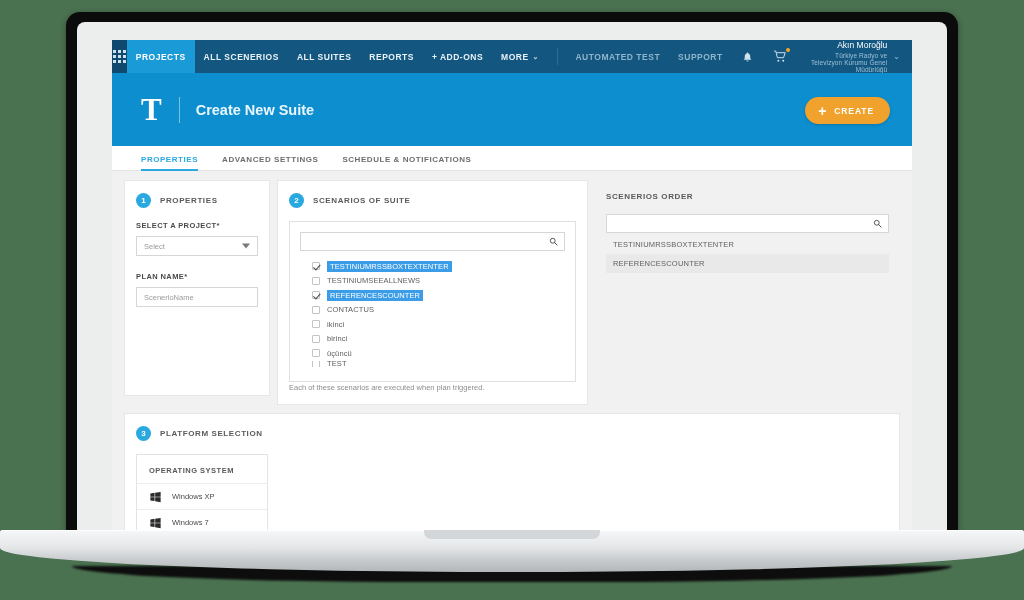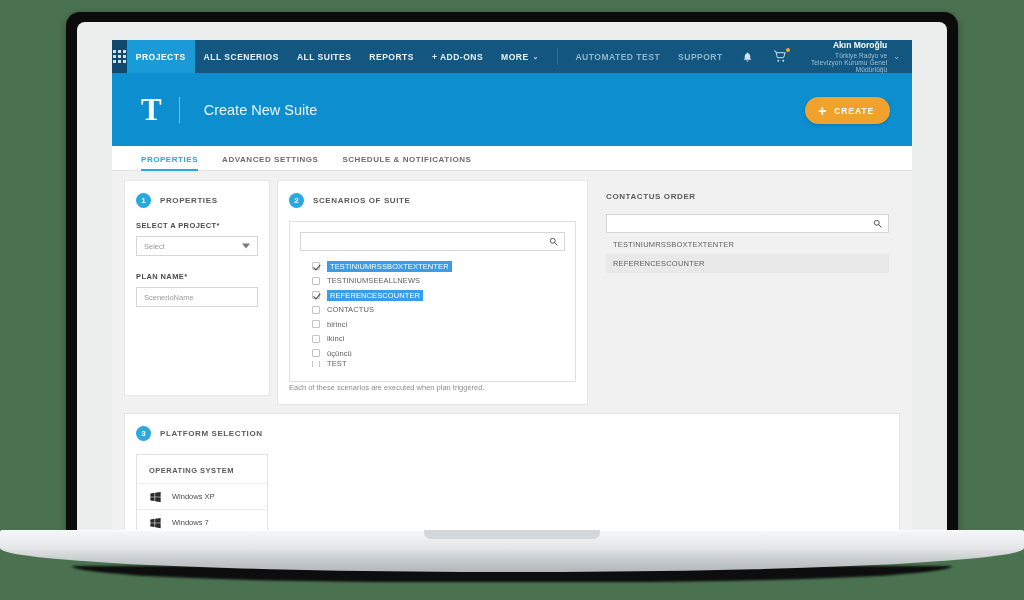--- a/index.html
+++ b/index.html
@@ -90,39 +90,39 @@
   .nav-spacer { flex: 1; }
   .nav-icon { display: flex; align-items: center; padding: 0 10px; font-size: 12px; color: #cfe3ef; position: relative; }
   .nav-icon .dot {
     position: absolute; top: 8px; right: 7px;
     width: 4px; height: 4px; border-radius: 50%; background: #f5a623;
   }
   .account {
     display: flex; flex-direction: column; justify-content: center;
     padding: 0 6px 0 10px; text-align: right;
   }
-  .account .name { font-size: 8.5px; font-weight: bold; color: #fff; }
+  .account .name { font-size: 8.5px; font-weight: normal; color: #fff; }
   .account .org { font-size: 6.5px; color: #9dc0d6; margin-top: 2px; letter-spacing: .1px; }
   .account-chev { display: flex; align-items: center; padding-right: 12px; color: #9dc0d6; font-size: 8px; }
 
   
   .header-blue {
     background: #0d8ecf;
     height: 73px;
     display: flex; align-items: center;
     padding-left: 29px;
     position: relative;
   }
   .logo-t {
     font-size: 31px; font-weight: bold; color: #fff;
     font-family: "Liberation Serif", serif;
     line-height: 1; letter-spacing: -1px;
   }
   .logo-div { width: 1px; height: 26px; background: rgba(255,255,255,.45); margin: 0 16px 0 18px; }
-  .header-title { font-size: 14.5px; color: #eaf6fd; font-weight: normal; margin-left: 8px; }
+  .header-title { font-size: 14.5px; color: #eaf6fd; font-weight: bold; }
 
   
   .tabbar {
     background: #fff;
     height: 25px;
     display: flex; align-items: flex-end;
     padding-left: 29px;
     border-bottom: 1px solid #e3e3e3;
   }
   .tab {
@@ -436,42 +436,42 @@
               <div class="scen-item">
                 <span class="cbx checked"></span>
                 <span class="scen-label sel">REFERENCESCOUNTER</span>
               </div>
               <div class="scen-item">
                 <span class="cbx"></span>
                 <span class="scen-label">CONTACTUS</span>
               </div>
               <div class="scen-item">
                 <span class="cbx"></span>
+                <span class="scen-label">ikinci</span>
+              </div>
+              <div class="scen-item">
+                <span class="cbx"></span>
                 <span class="scen-label">birinci</span>
-              </div>
-              <div class="scen-item">
-                <span class="cbx"></span>
-                <span class="scen-label">ikinci</span>
               </div>
               <div class="scen-item">
                 <span class="cbx"></span>
                 <span class="scen-label">üçüncü</span>
               </div>
               <div class="scen-item cut">
                 <span class="cbx"></span>
                 <span class="scen-label">TEST</span>
               </div>
             </div>
           </div>
 
           <div class="hint">Each of these scenarios are executed when plan triggered.</div>
         </div>
 
         <div class="panel-order">
-          <div class="plain-title">CONTACTUS ORDER</div>
+          <div class="plain-title">SCENERIOS ORDER</div>
 
           <div class="order-search">
             <input type="text" style="flex: 1 1 0%; border: none; outline: none; font-size: 7.5px; background: transparent; font-family: &quot;Liberation Sans&quot;, sans-serif;" value="">
             <svg class="mag" viewBox="0 0 24 24">
               <circle cx="10" cy="10" r="6.5" fill="none" stroke="#3a3a3a" stroke-width="2.2"></circle>
               <line x1="15" y1="15" x2="21.5" y2="21.5" stroke="#3a3a3a" stroke-width="2.4" stroke-linecap="round"></line>
             </svg>
           </div>
 
           <div class="order-item">TESTINIUMRSSBOXTEXTENTER</div>

